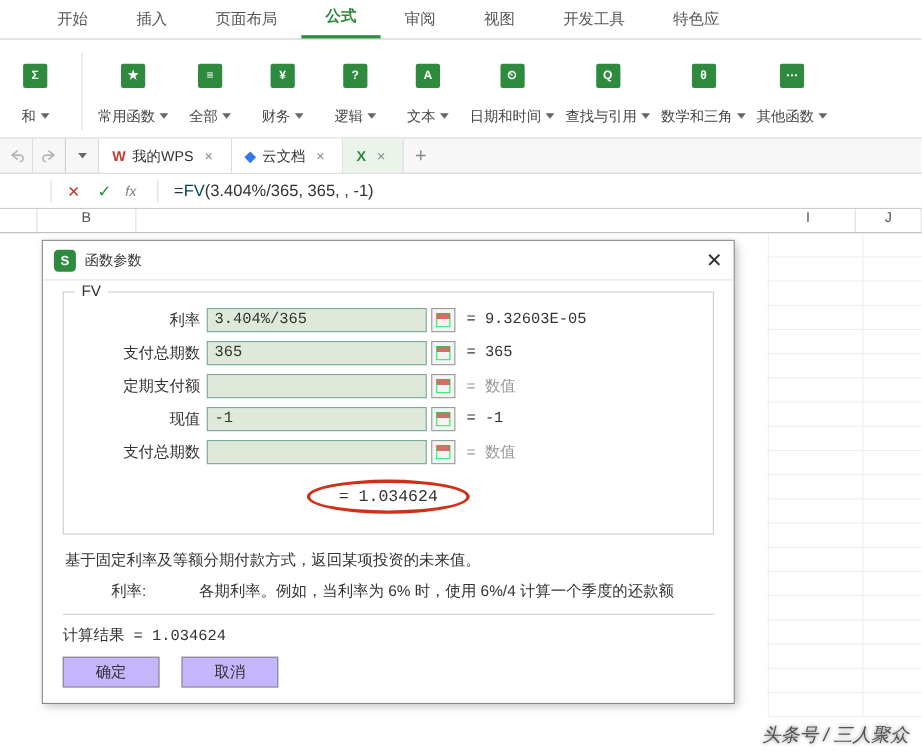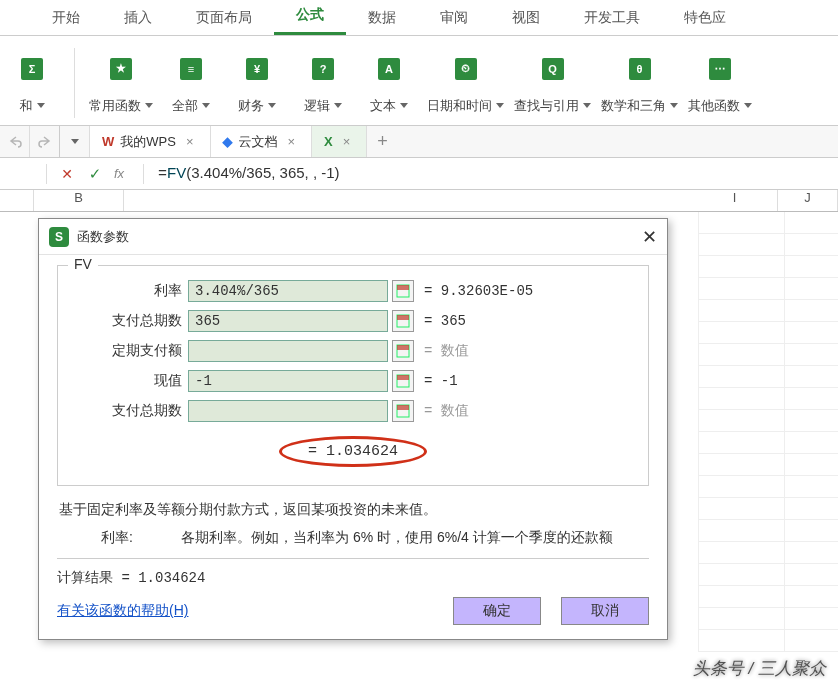--- a/index.html
+++ b/index.html
@@ -89,21 +89,20 @@
 
 </style>
 </head>
 <body>
 
 <div class="ribbon-tabs">
   <div class="ribbon-tab">开始</div>
   <div class="ribbon-tab">插入</div>
   <div class="ribbon-tab">页面布局</div>
   <div class="ribbon-tab active">公式</div>
-  <div class="ribbon-tab">数据</div>
   <div class="ribbon-tab">审阅</div>
   <div class="ribbon-tab">视图</div>
   <div class="ribbon-tab">开发工具</div>
   <div class="ribbon-tab">特色应</div>
 </div>
 
 <div class="ribbon-content" id="ribbon-content">
     <div class="rib-group">
     <div class="rib-icon">
         <div class="rib-sq">Σ</div>
@@ -409,21 +408,20 @@
       </div>
     </div>
     <div class="desc">基于固定利率及等额分期付款方式，返回某项投资的未来值。</div>
     <div class="desc2">
       <div class="k">利率:</div>
       <div class="v">各期利率。例如，当利率为 6% 时，使用 6%/4 计算一个季度的还款额</div>
     </div>
     <div class="hr"></div>
     <div class="calc-res">计算结果 = 1.034624</div>
     <div class="dlg-foot">
-      <span class="help-link">有关该函数的帮助(H)</span>
       <div class="btns">
         <div class="btn">确定</div>
         <div class="btn">取消</div>
       </div>
     </div>
   </div>
 </div>
 
 <div class="watermark">头条号 / 三人聚众</div>
 

